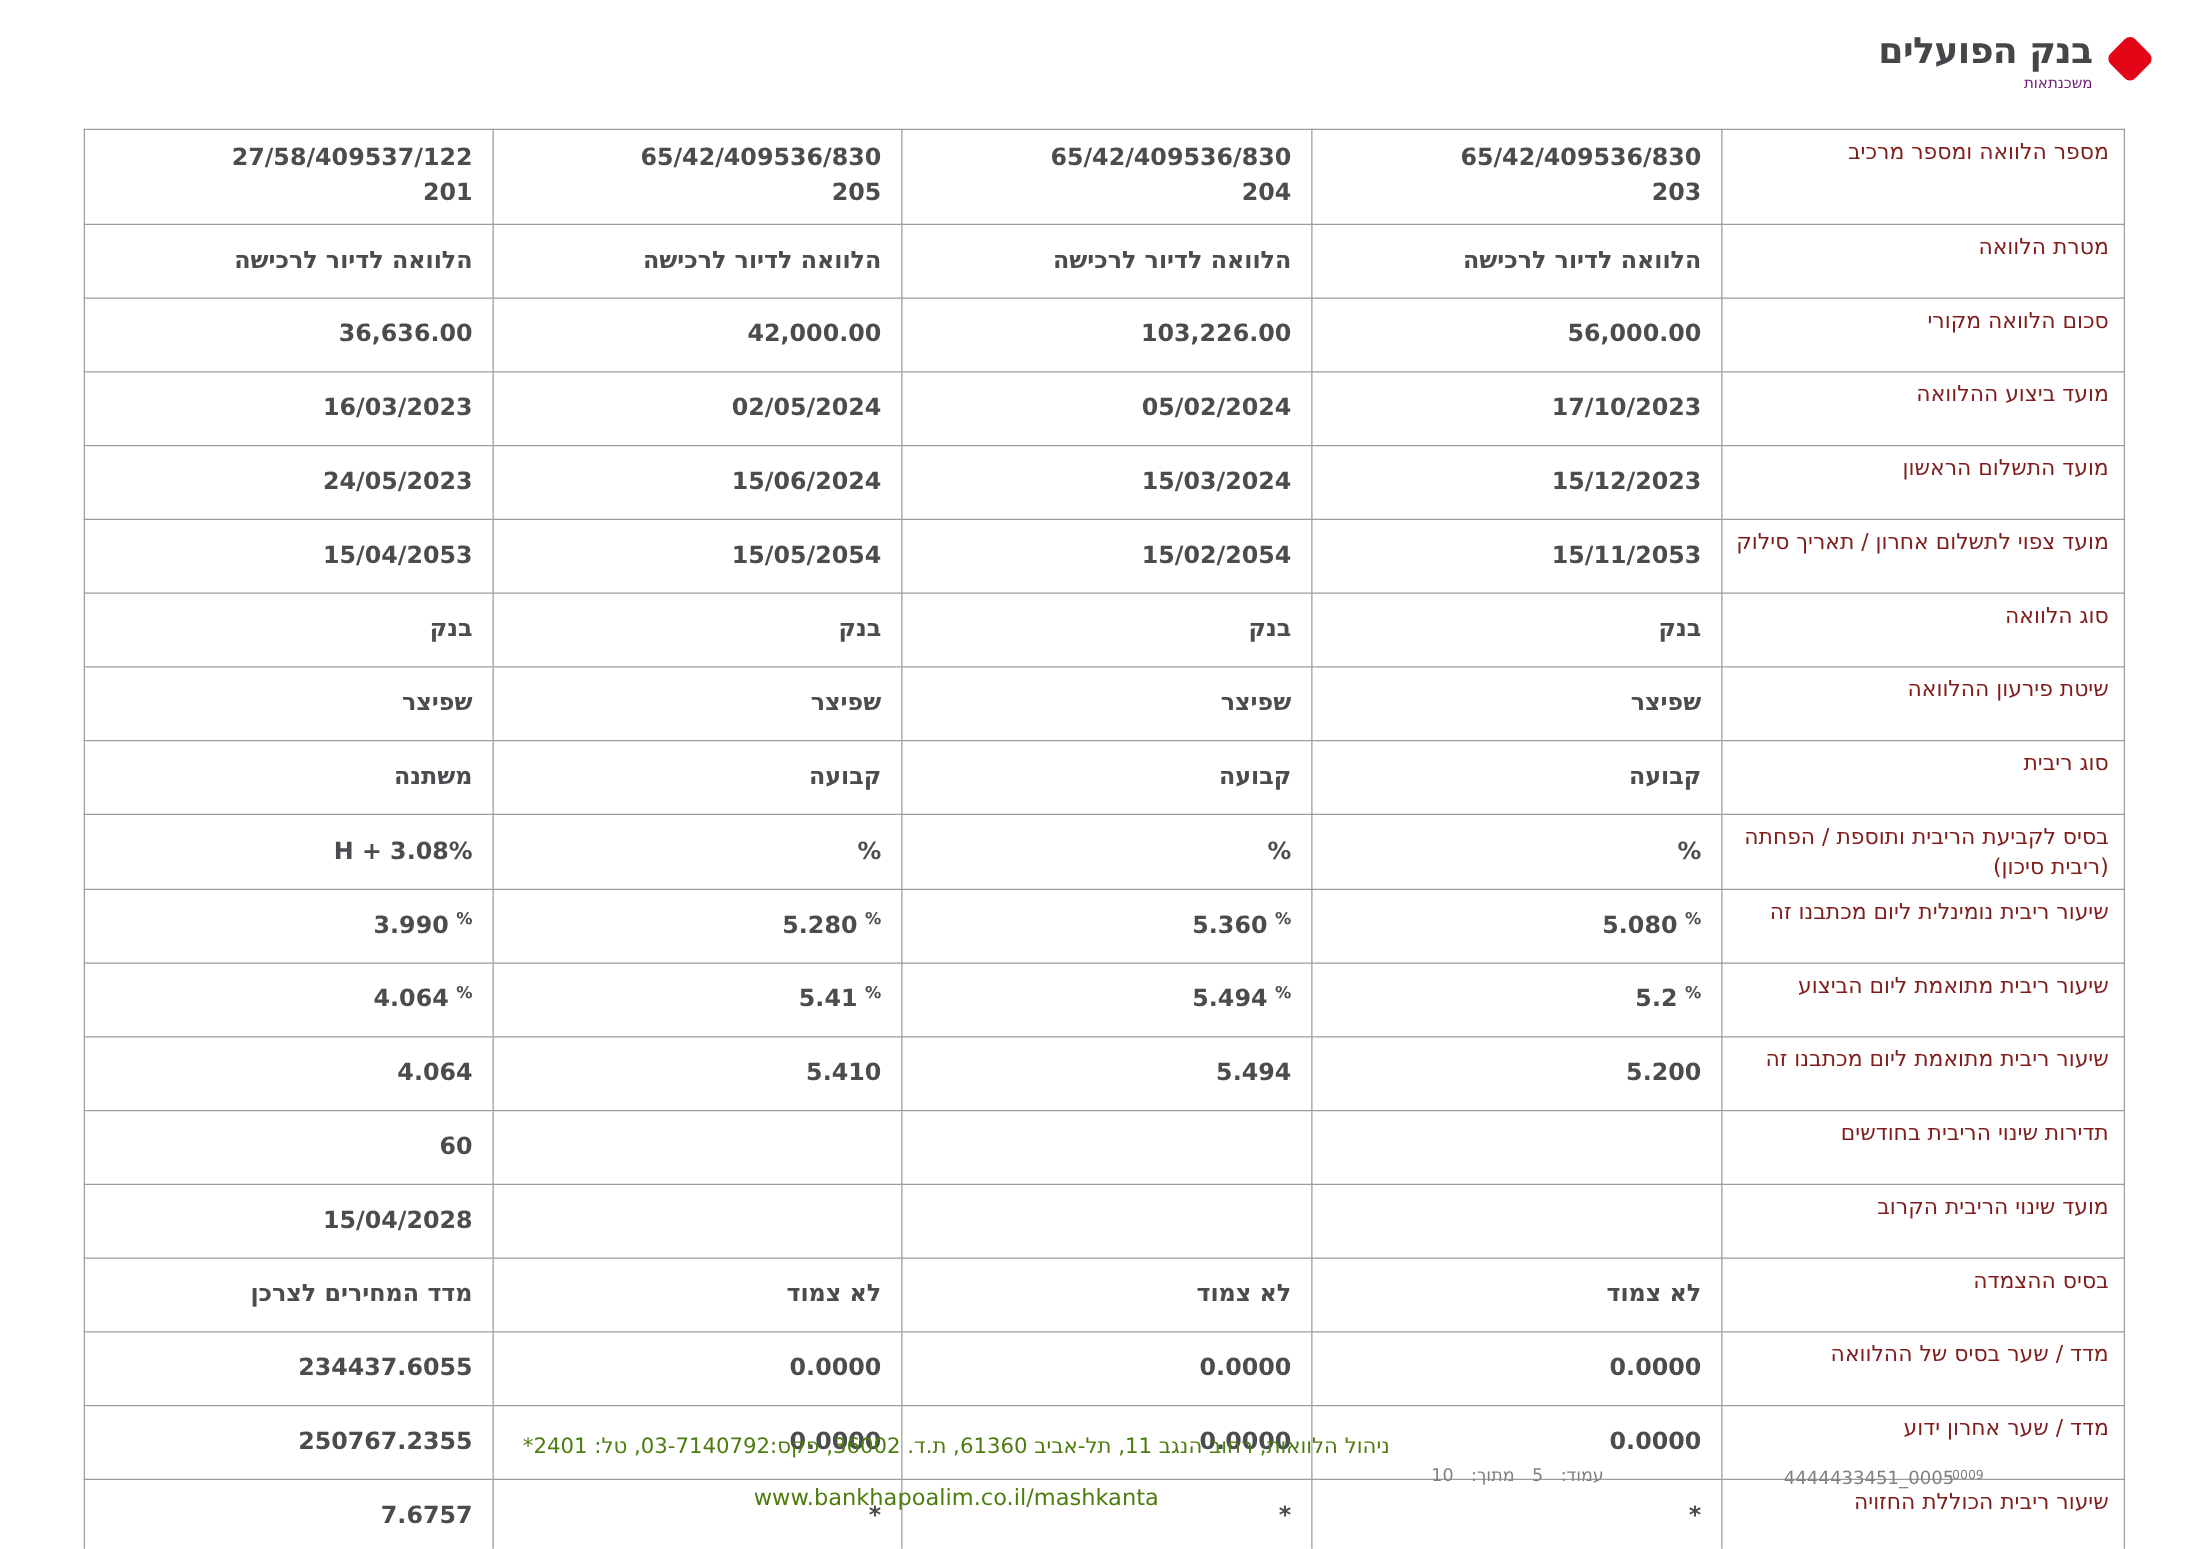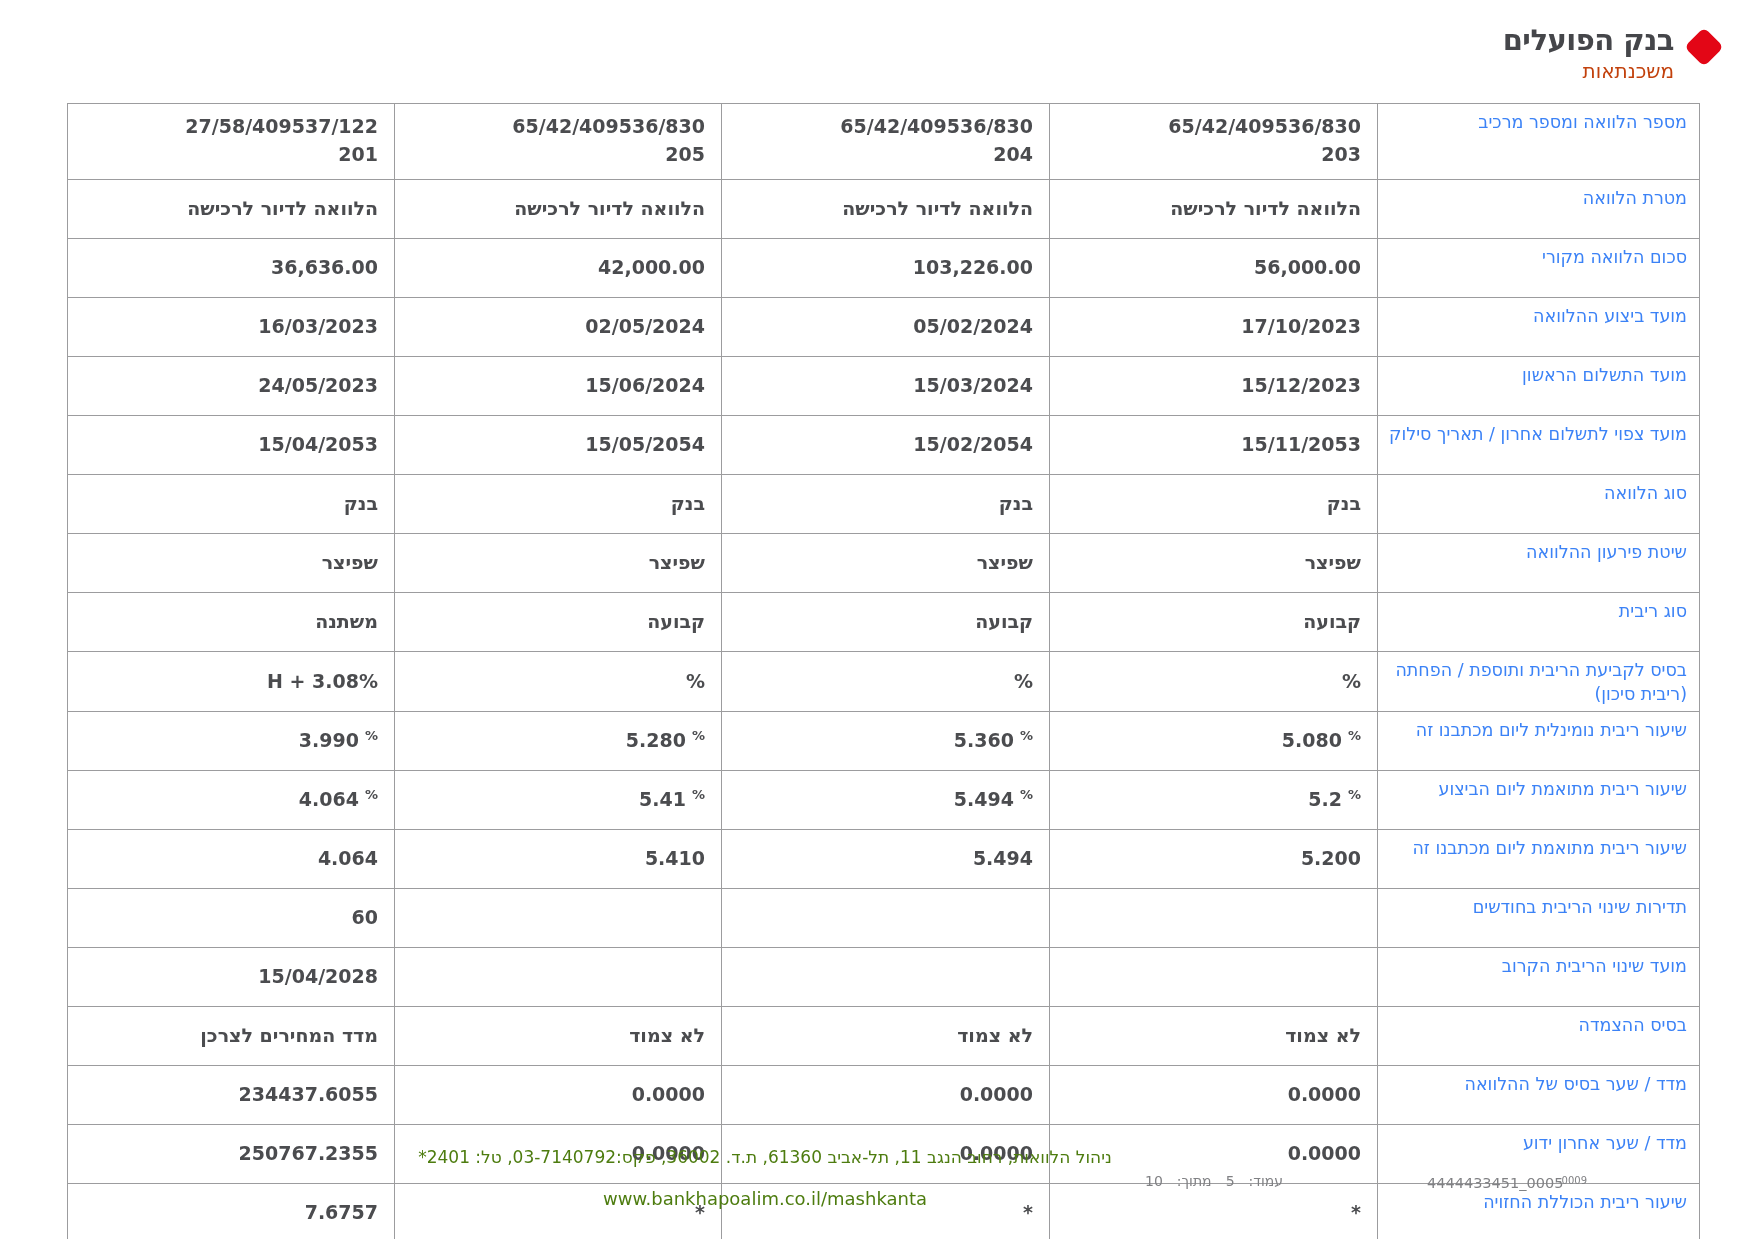--- a/index.html
+++ b/index.html
@@ -11,33 +11,33 @@
   }
 
   
   .logo{position:absolute;top:24px;right:28px;display:flex;align-items:flex-start;}
   .diamond{
     width:28px;height:28px;background:#e30616;border-radius:6px;
     transform:rotate(45deg);margin:9px 8px 0 16px;flex:0 0 auto;
   }
   .logo-text{text-align:right;}
   .bank-name{font-size:29px;font-weight:700;color:#45464a;letter-spacing:-0.5px;line-height:1.15;}
-  .logo-sub{font-size:20px;color:#c2410c;margin-top:2px;}
+  .logo-sub{font-size:12px;color:#701a75;margin-top:2px;}
 
   
   table.loan-table{
     position:absolute;top:103px;right:54px;width:1632px;
     border-collapse:collapse;table-layout:fixed;
   }
   .loan-table th,.loan-table td{
     border:1px solid #9c9c9e;background:#fff;
     text-align:right;overflow:hidden;
   }
   .label-cell{
-    font-size:17.5px;font-weight:400;color:#3b82f6;
+    font-size:17.5px;font-weight:400;color:#7f1d1d;
     padding:7px 12px 5px 8px;vertical-align:top;line-height:1.35;height:46px;
   }
   .val-cell{
     font-size:19px;font-weight:700;color:#4b4c4f;
     padding:4px 16px 4px 10px;vertical-align:middle;line-height:1.45;height:46px;
   }
   tr.header-row .label-cell{height:62px;}
   tr.header-row .val-cell{height:62px;vertical-align:top;padding-top:9px;}
   .pct{
     font-size:13px;font-weight:700;position:relative;top:-7px;

